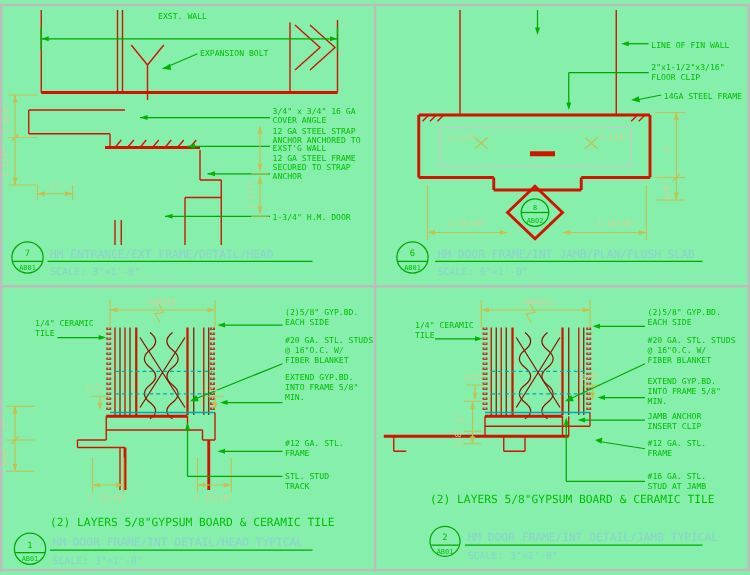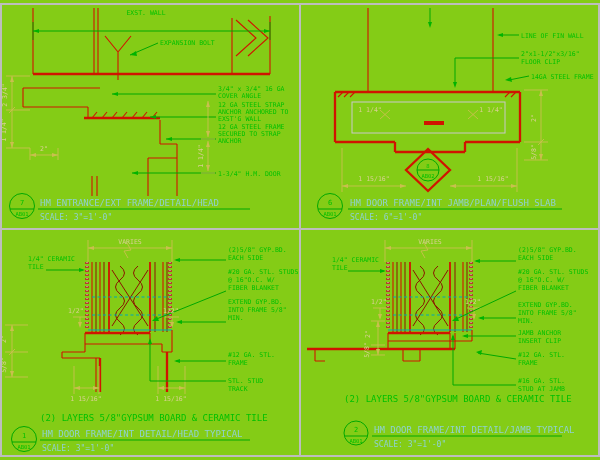--- a/index.html
+++ b/index.html
@@ -1,16 +1,16 @@
 <!DOCTYPE html>
 <html><head>
 <meta charset="utf-8">
 <style>
   html,body{margin:0;padding:0;background:#1a1a1a;}
-  #canvas{position:relative;width:600px;height:460px;background:#84cc16;overflow:hidden;
+  #canvas{position:relative;width:600px;height:460px;background:#86efac;overflow:hidden;
           font-family:"DejaVu Sans Mono",monospace;}
   .line{position:absolute;background:#bdbdbd;}
   svg{position:absolute;display:block;}
   svg text{font-family:"DejaVu Sans Mono",monospace;}
   .r{stroke:#d01400;fill:none;stroke-width:1.1;}
   .r2{stroke:#d01400;fill:none;stroke-width:2.3;}
   .r4{stroke:#d01400;fill:none;stroke-width:4;}
   .rd{stroke:#8c1400;fill:none;stroke-width:1;}
   .g{stroke:#00a800;fill:none;stroke-width:1;}
   .y{stroke:#c9bf4e;fill:none;stroke-width:0.9;}

